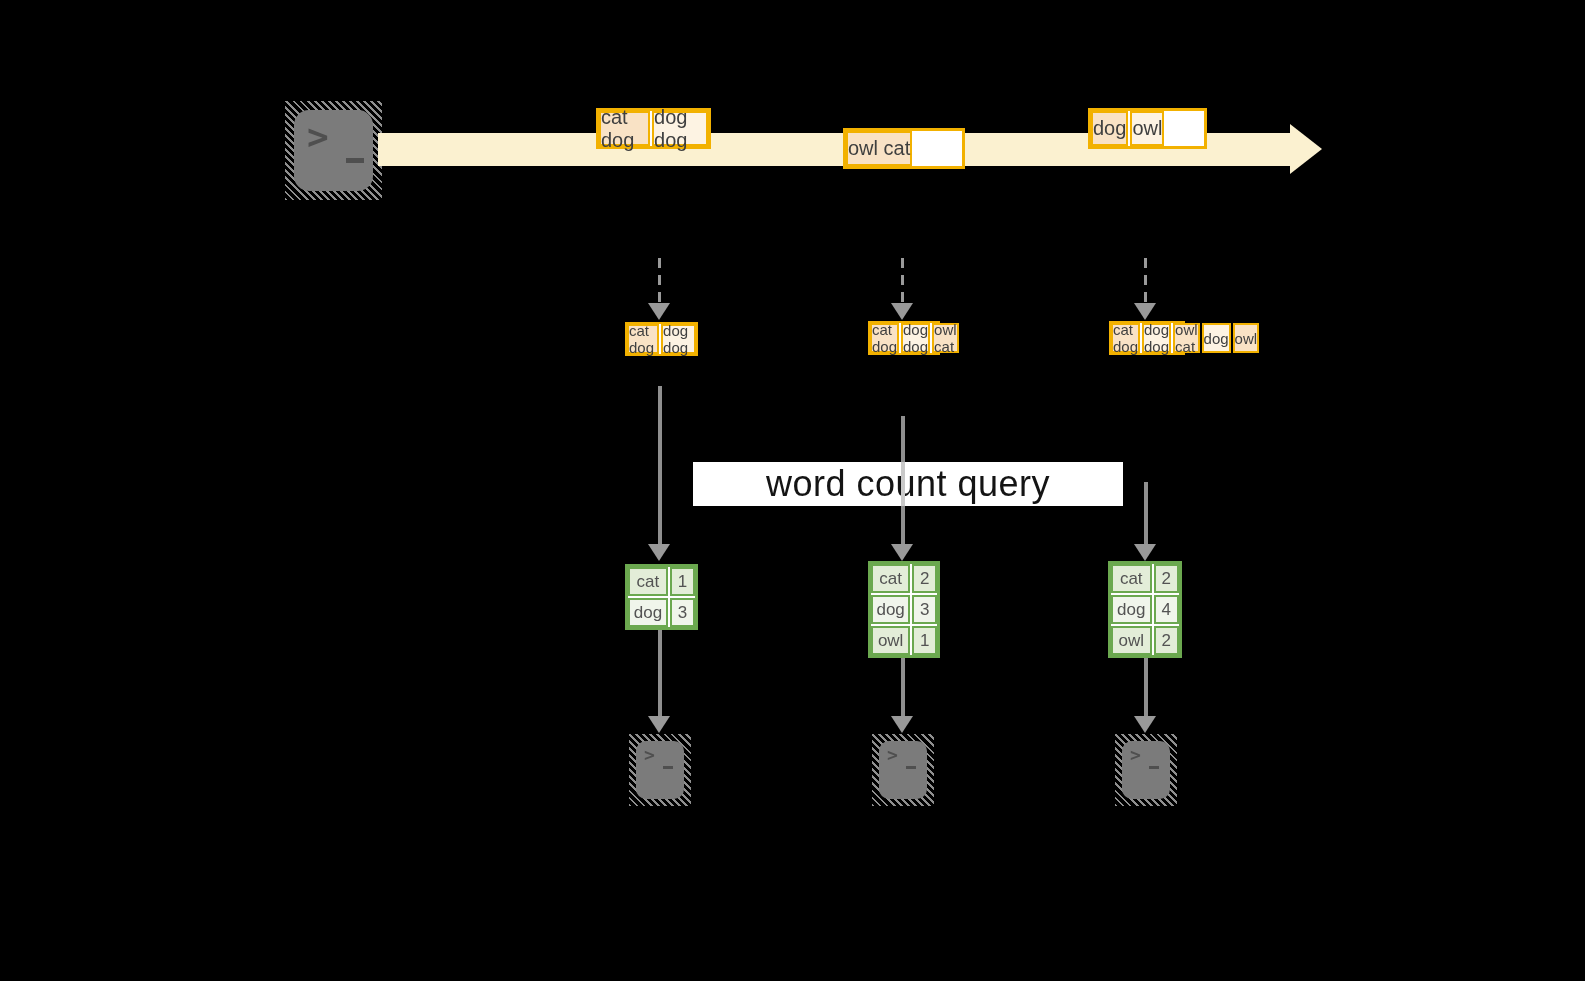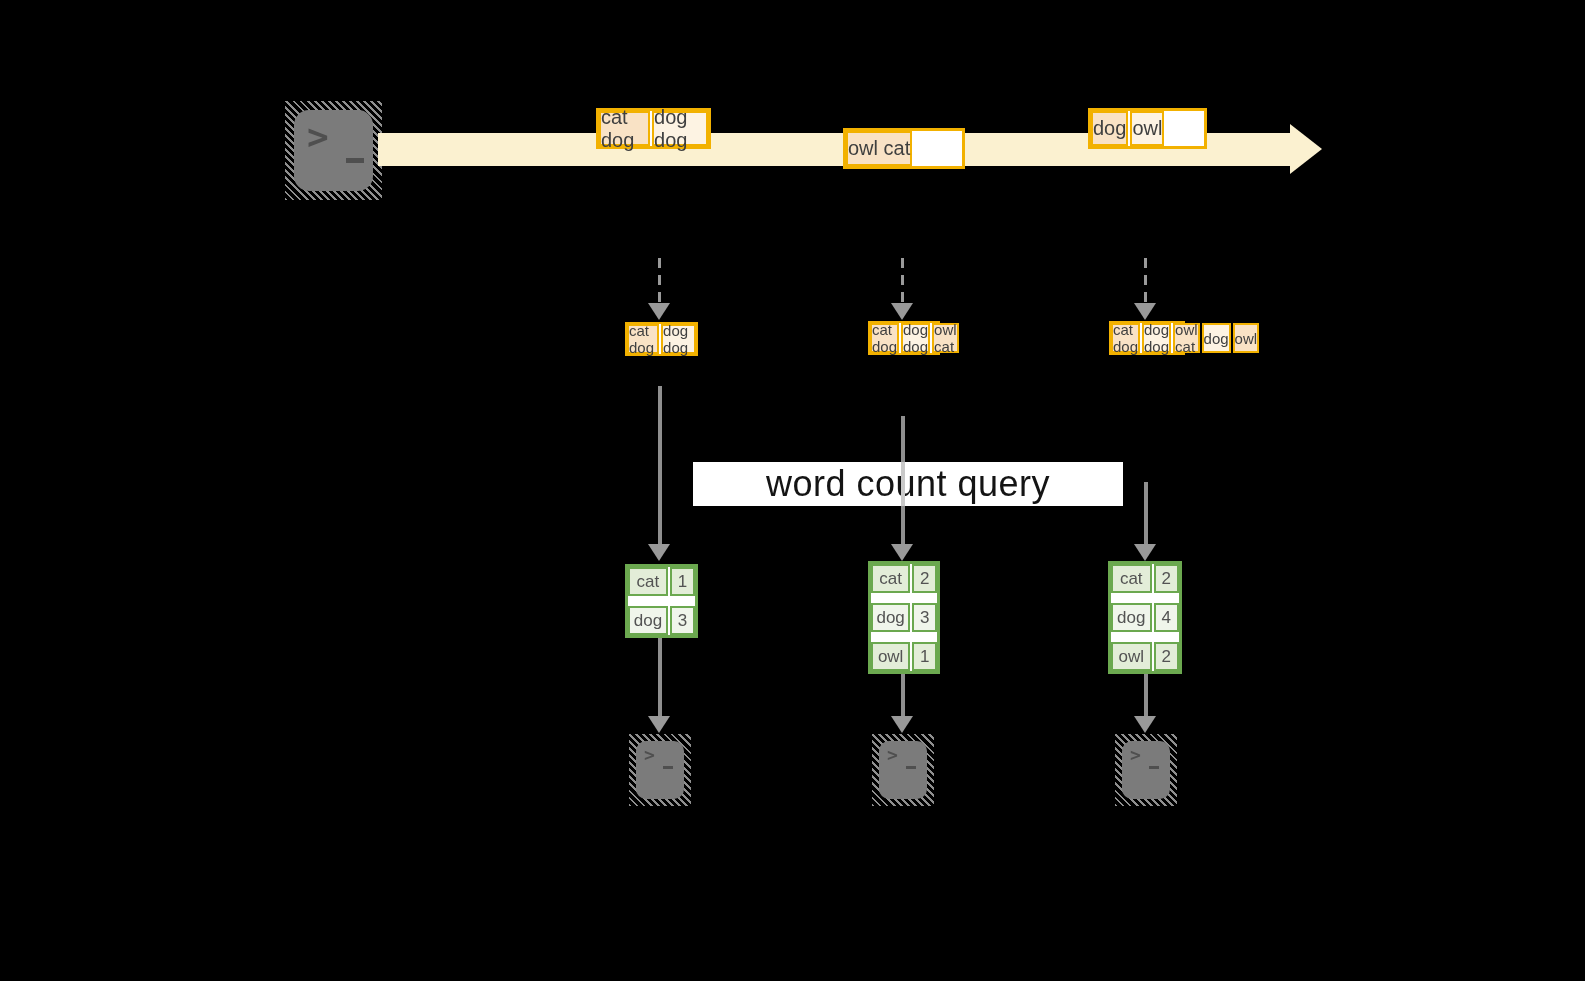--- a/index.html
+++ b/index.html
@@ -60,21 +60,21 @@
   .vseg-light{position:absolute;width:4px;background:#c9c9c9;z-index:6;}
   
   .qlabel{
     position:absolute;left:693px;top:462px;width:430px;height:44px;background:#fff;z-index:5;
     display:flex;align-items:center;justify-content:center;
     font-size:36px;font-weight:300;color:#141414;letter-spacing:0.5px;
   }
   
   .gbox{
     position:absolute;background:#fff;border:3px solid #6BA84F;
-    display:flex;flex-direction:column;gap:10px;z-index:4;
+    display:flex;flex-direction:column;gap:2px;z-index:4;
   }
   .grow{display:flex;gap:2px;}
   .gcell{
     border:2px solid #6BA84F;height:25px;
     display:flex;align-items:center;justify-content:center;font-size:17px;color:#535353;
   }
   .gname{flex:1.7;}
   .gval{flex:1;}
   .g-dark{background:#E3EDD8;}
   .g-light{background:#F0F5EB;}

